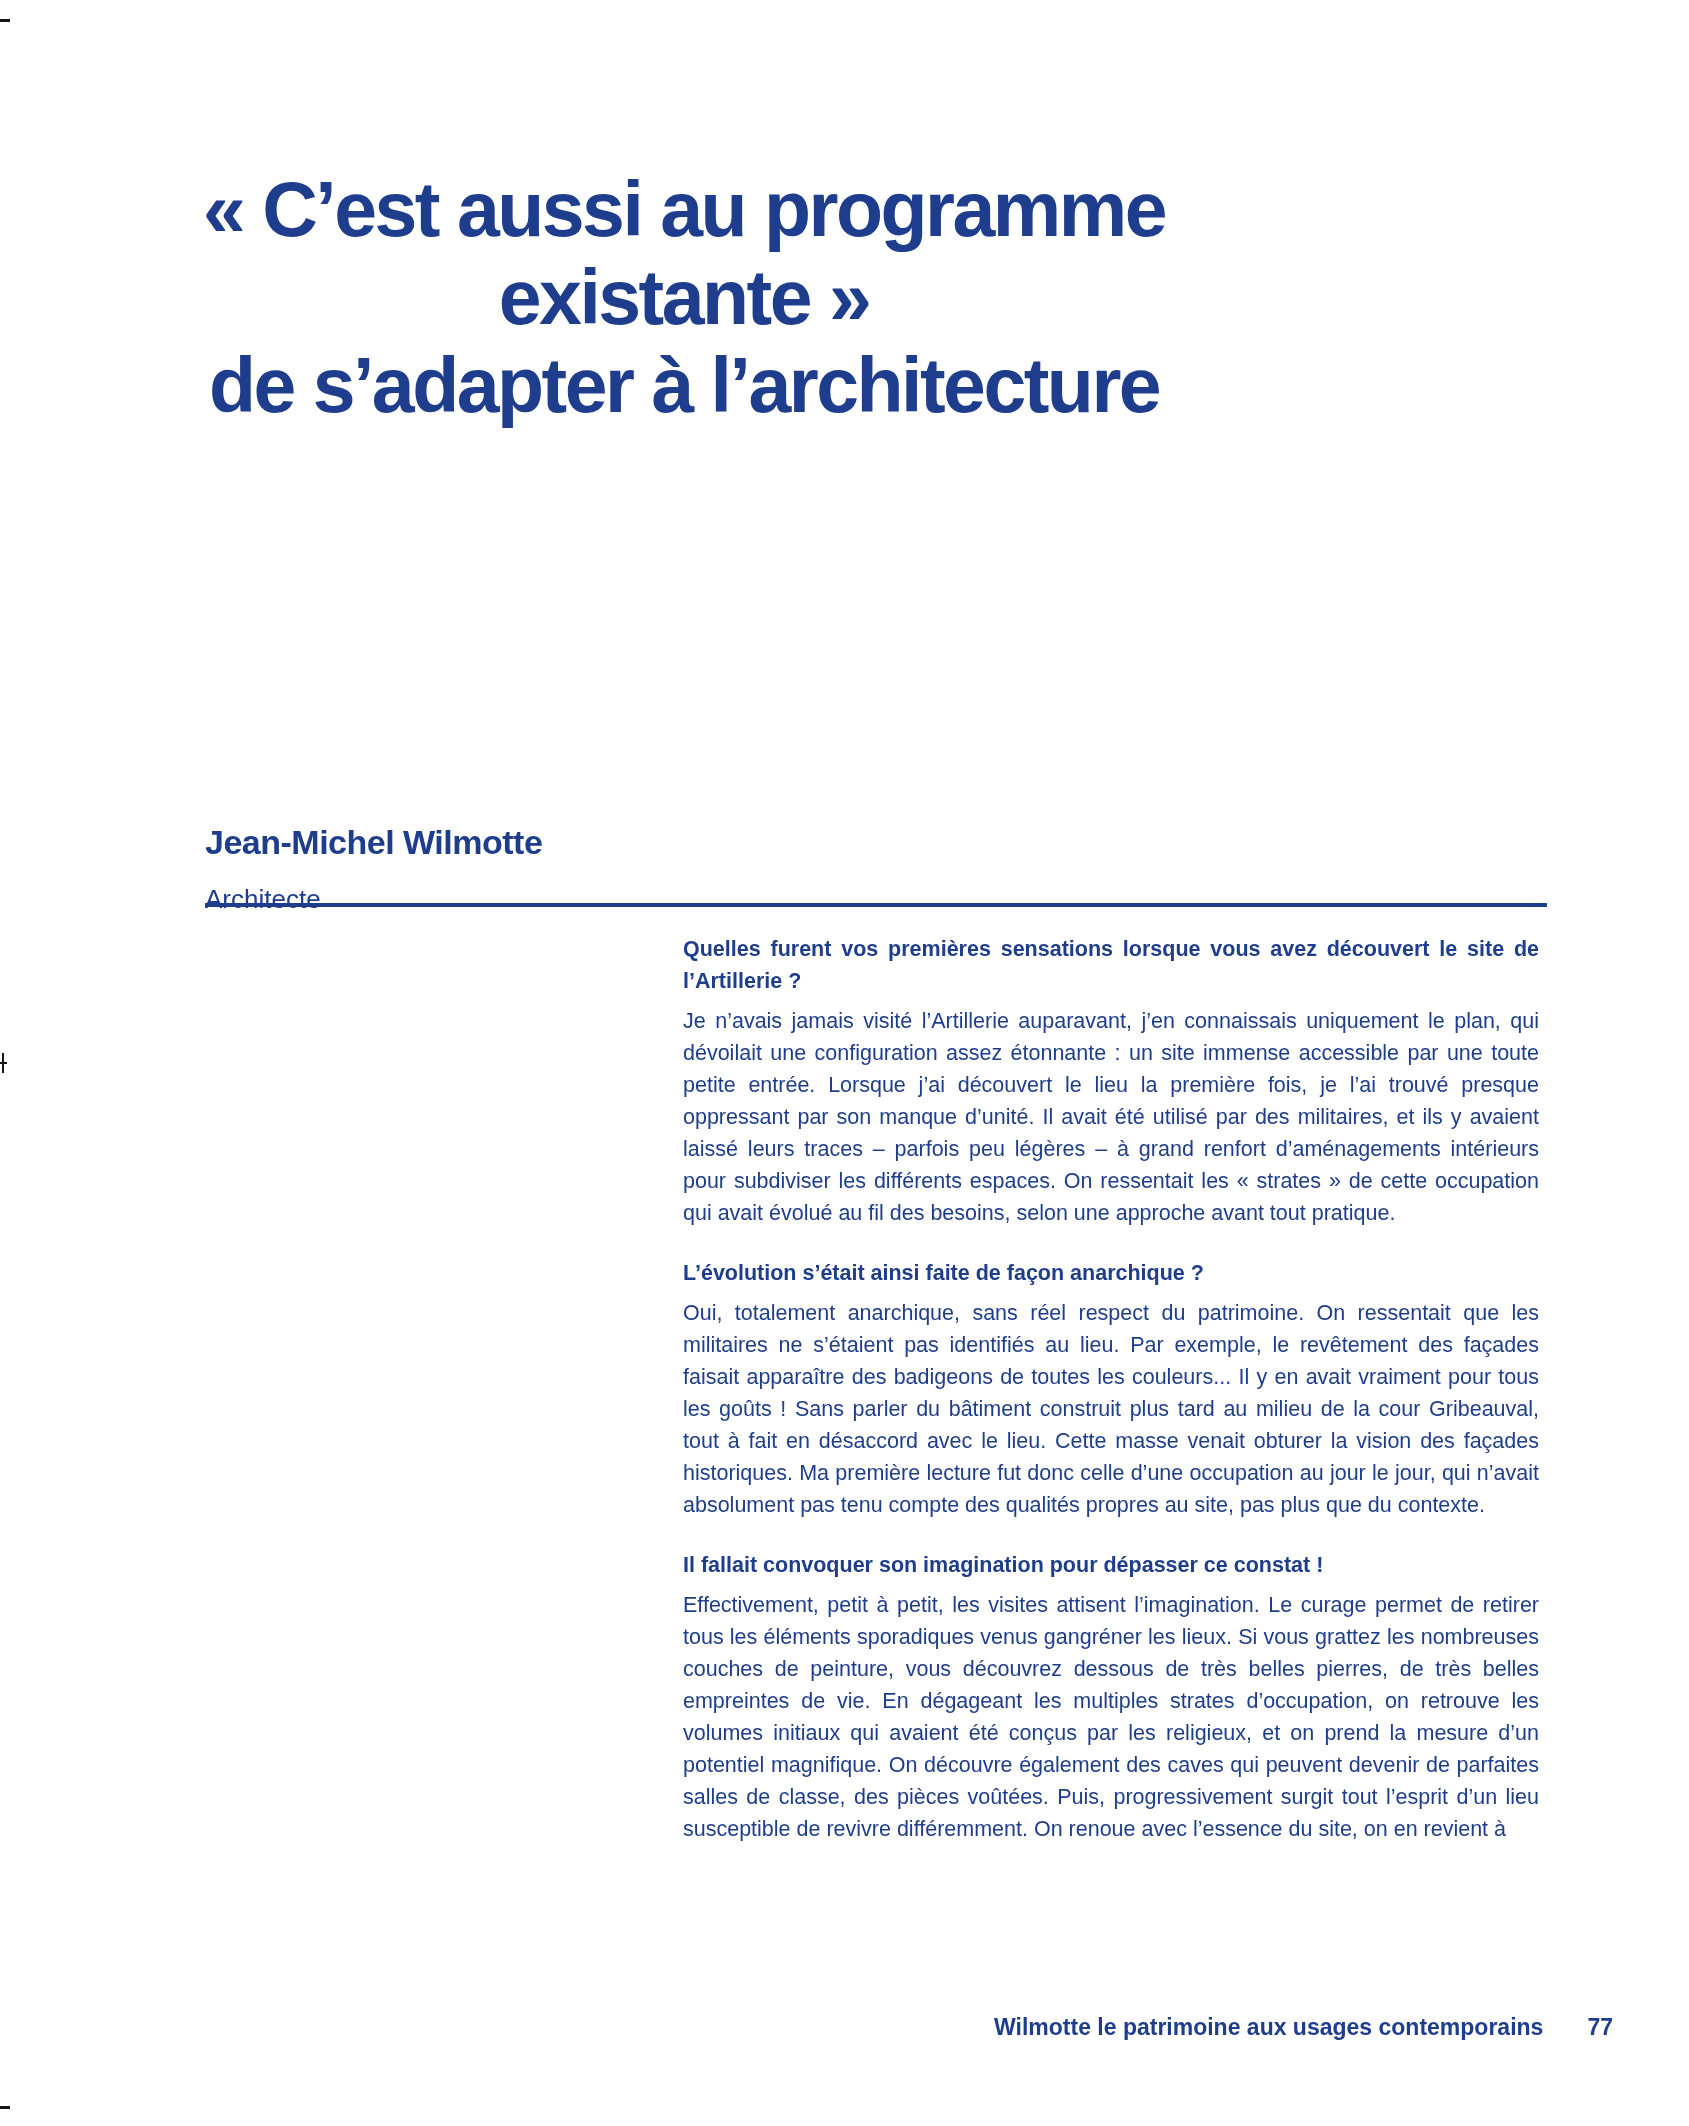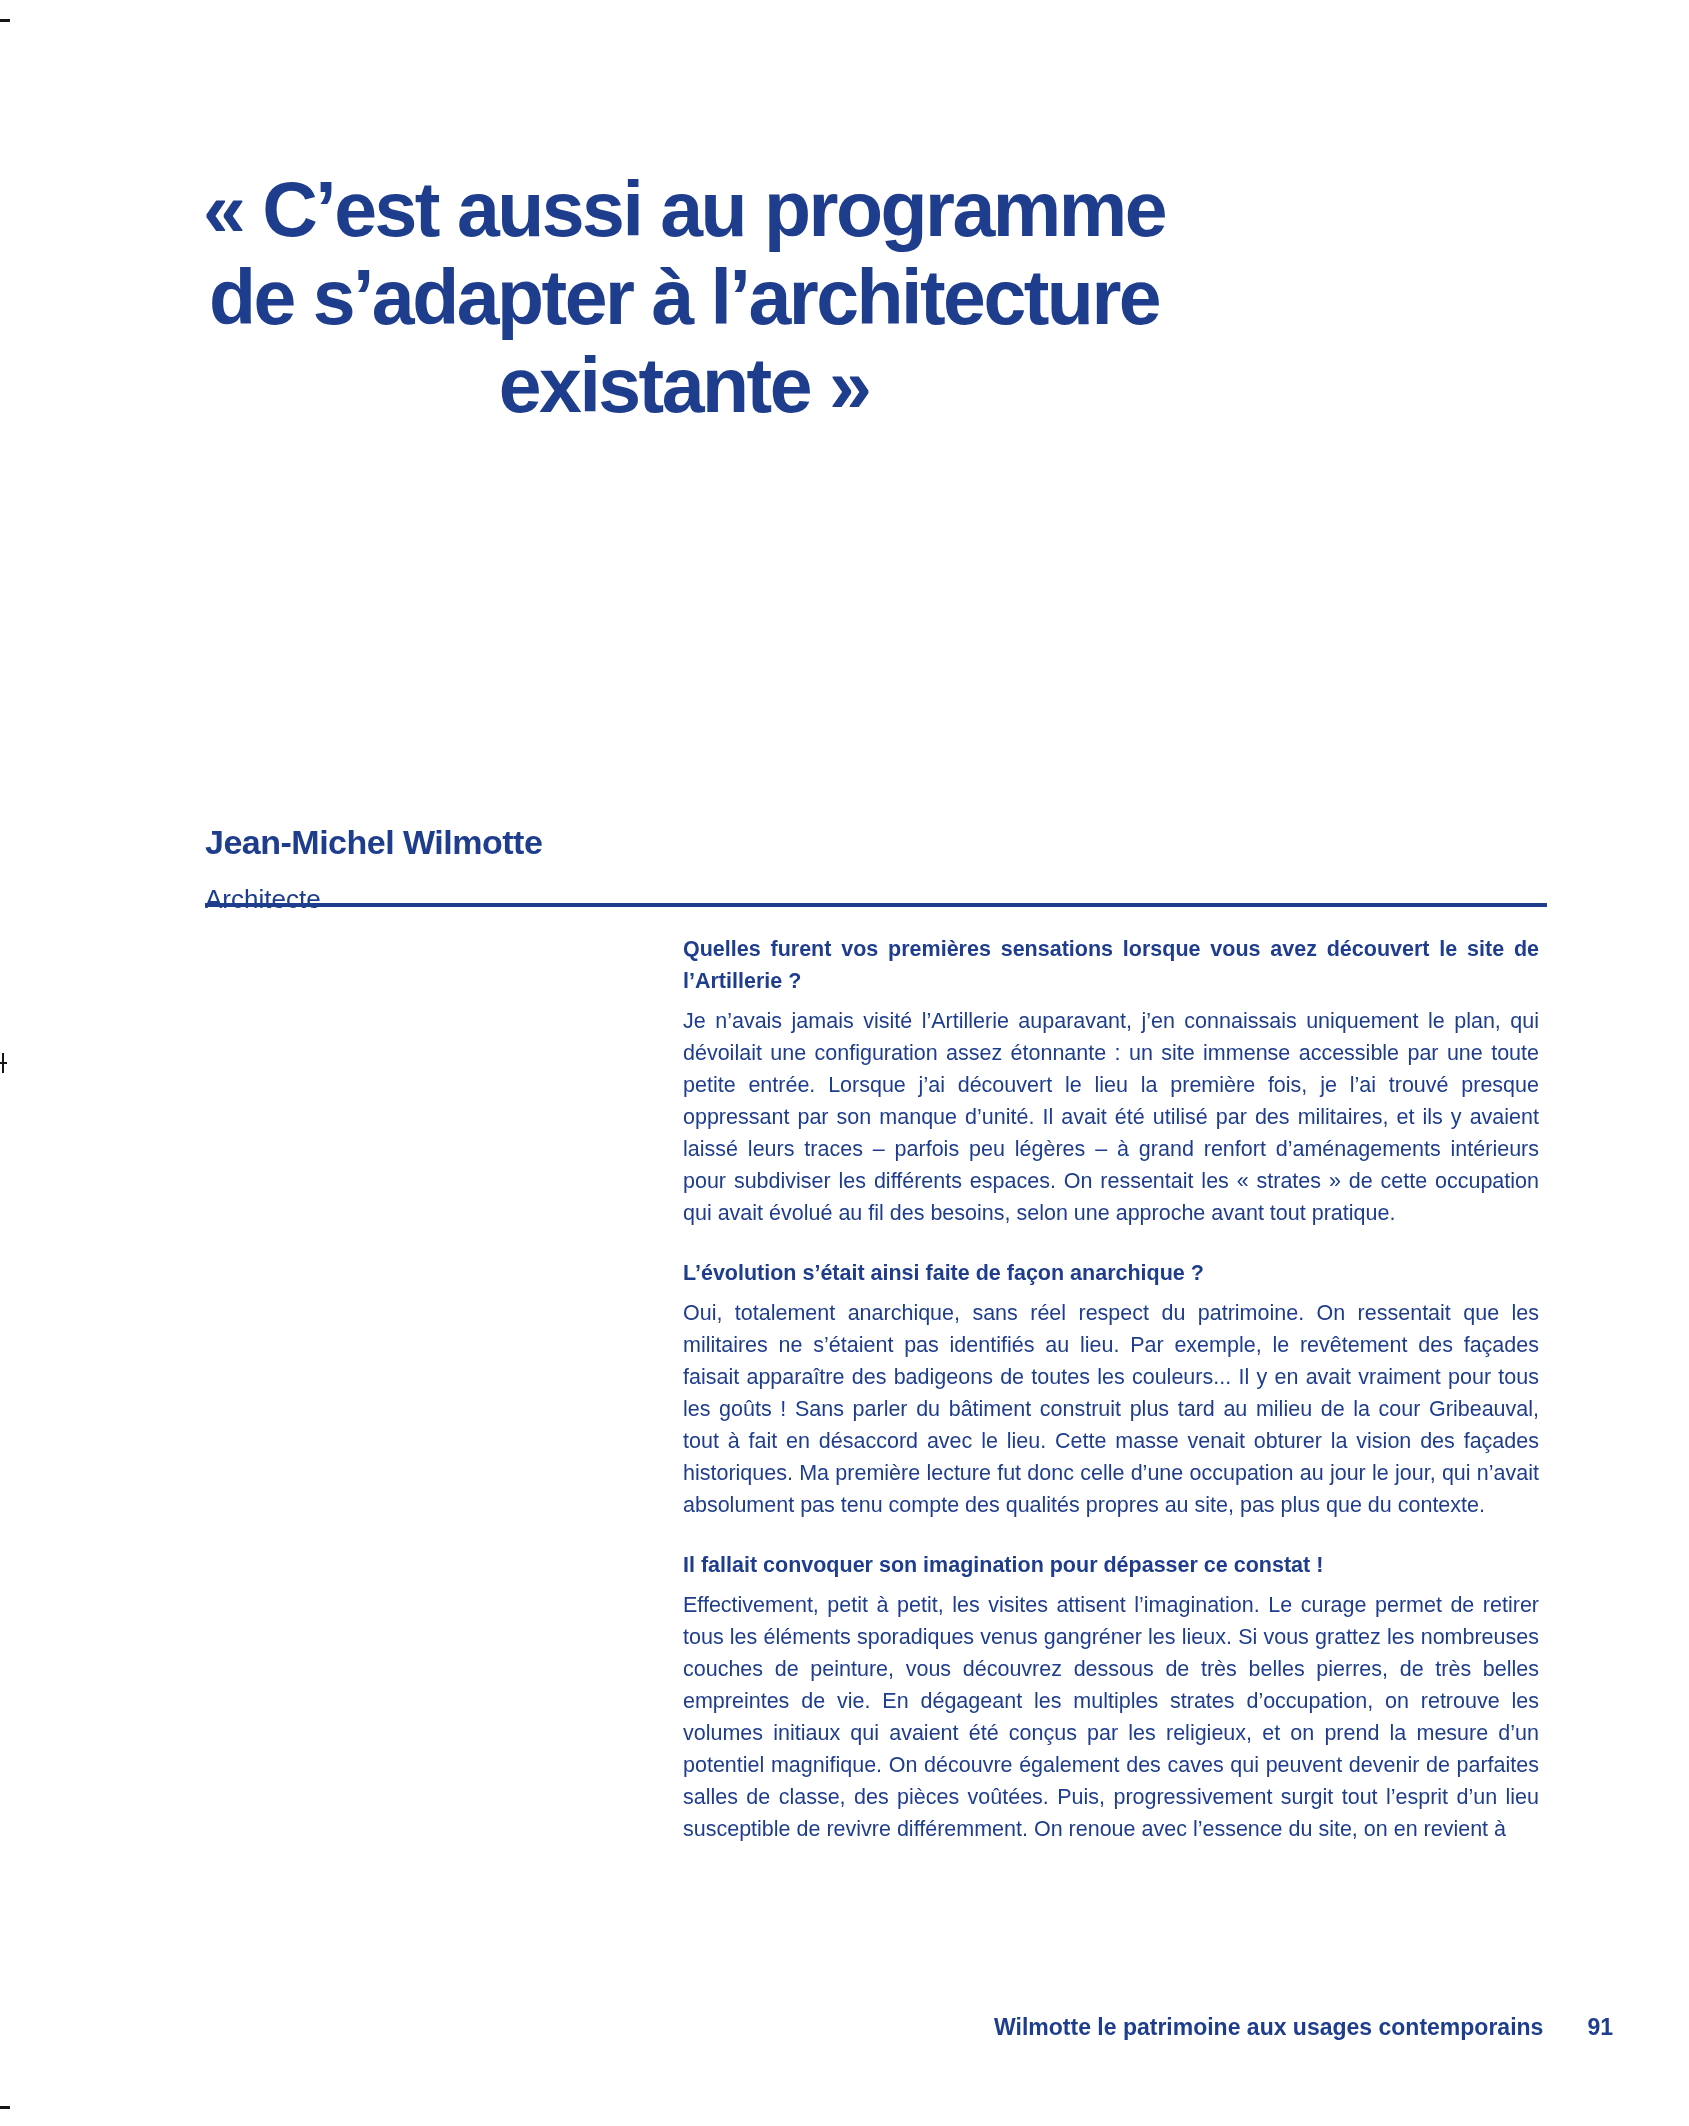--- a/index.html
+++ b/index.html
@@ -117,22 +117,22 @@
 
   <div class="crop-mark crop-tl"></div>
   <div class="crop-mark crop-bl"></div>
   <div class="reg-mark">
     <div class="reg-h"></div>
     <div class="reg-v"></div>
   </div>
 
   <h1 class="title">
     <span class="title-line">«&nbsp;C’est aussi au programme</span>
+    <span class="title-line">existante&nbsp;»</span>
     <span class="title-line">de s’adapter à l’architecture</span>
-    <span class="title-line">existante&nbsp;»</span>
   </h1>
 
   <div class="author">
     <div class="author-name">Jean-Michel Wilmotte</div>
     <div class="author-role">Architecte</div>
   </div>
   <div class="rule"></div>
 
   <main class="column">
     <section class="qa">
@@ -144,16 +144,16 @@
       <p class="answer">Oui, totalement anarchique, sans réel respect du patrimoine. On ressentait que les militaires ne s’étaient pas identifiés au lieu. Par exemple, le revêtement des façades faisait apparaître des badigeons de toutes les couleurs... Il y en avait vraiment pour tous les goûts&nbsp;! Sans parler du bâtiment construit plus tard au milieu de la cour Gribeauval, tout à fait en désaccord avec le lieu. Cette masse venait obturer la vision des façades historiques. Ma première lecture fut donc celle d’une occupation au jour le jour, qui n’avait absolument pas tenu compte des qualités propres au site, pas plus que du contexte.</p>
     </section>
     <section class="qa">
       <p class="question">Il fallait convoquer son imagination pour dépasser ce constat&nbsp;!</p>
       <p class="answer">Effectivement, petit à petit, les visites attisent l’imagination. Le curage permet de retirer tous les éléments sporadiques venus gangréner les lieux. Si vous grattez les nombreuses couches de peinture, vous découvrez dessous de très belles pierres, de très belles empreintes de vie. En dégageant les multiples strates d’occupation, on retrouve les volumes initiaux qui avaient été conçus par les religieux, et on prend la mesure d’un potentiel magnifique. On découvre également des caves qui peuvent devenir de parfaites salles de classe, des pièces voûtées. Puis, progressivement surgit tout l’esprit d’un lieu susceptible de revivre différemment. On renoue avec l’essence du site, on en revient à</p>
     </section>
   </main>
 
   <footer class="footer">
     <span class="footer-label">Wilmotte le patrimoine aux usages contemporains</span>
-    <span class="footer-page">91</span>
+    <span class="footer-page">77</span>
   </footer>
 
 </div>
 
 </body></html>

